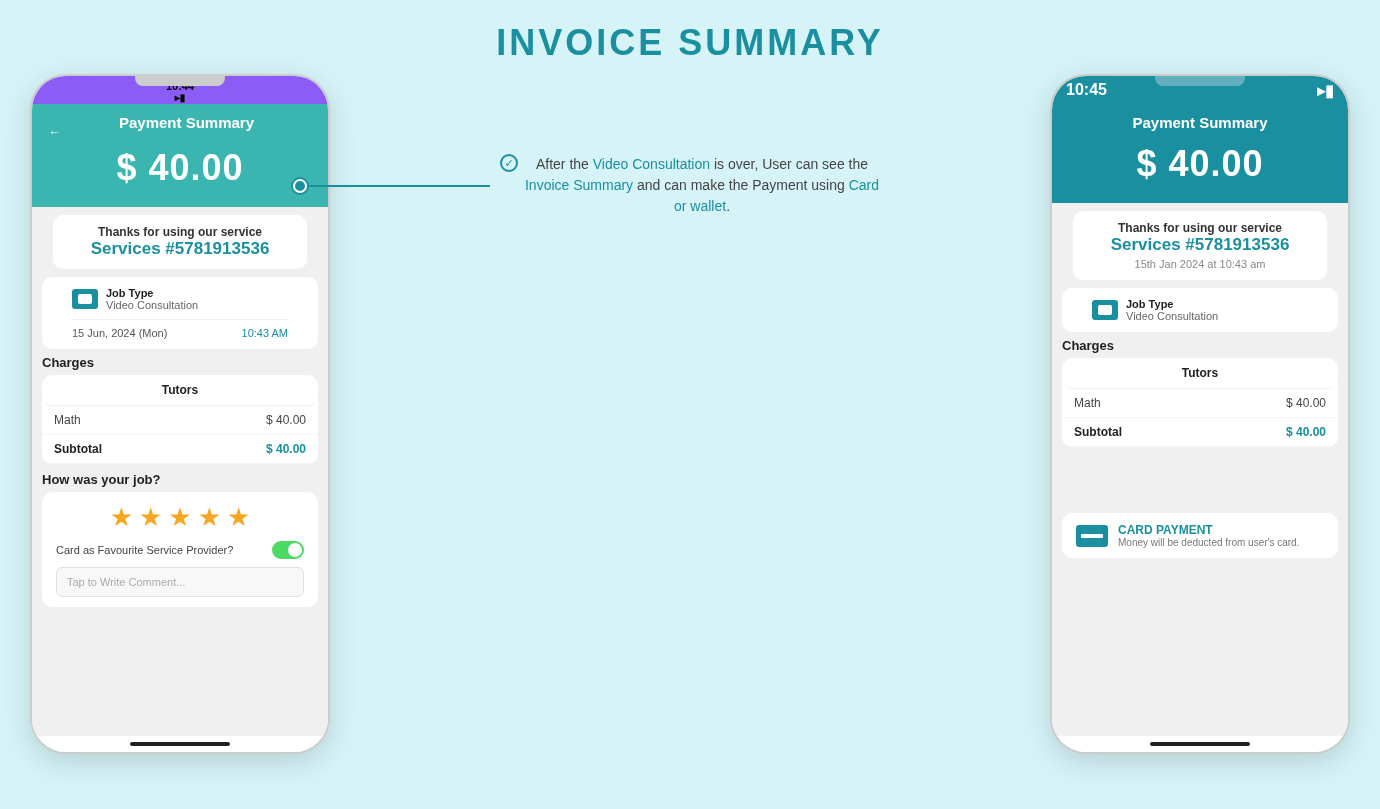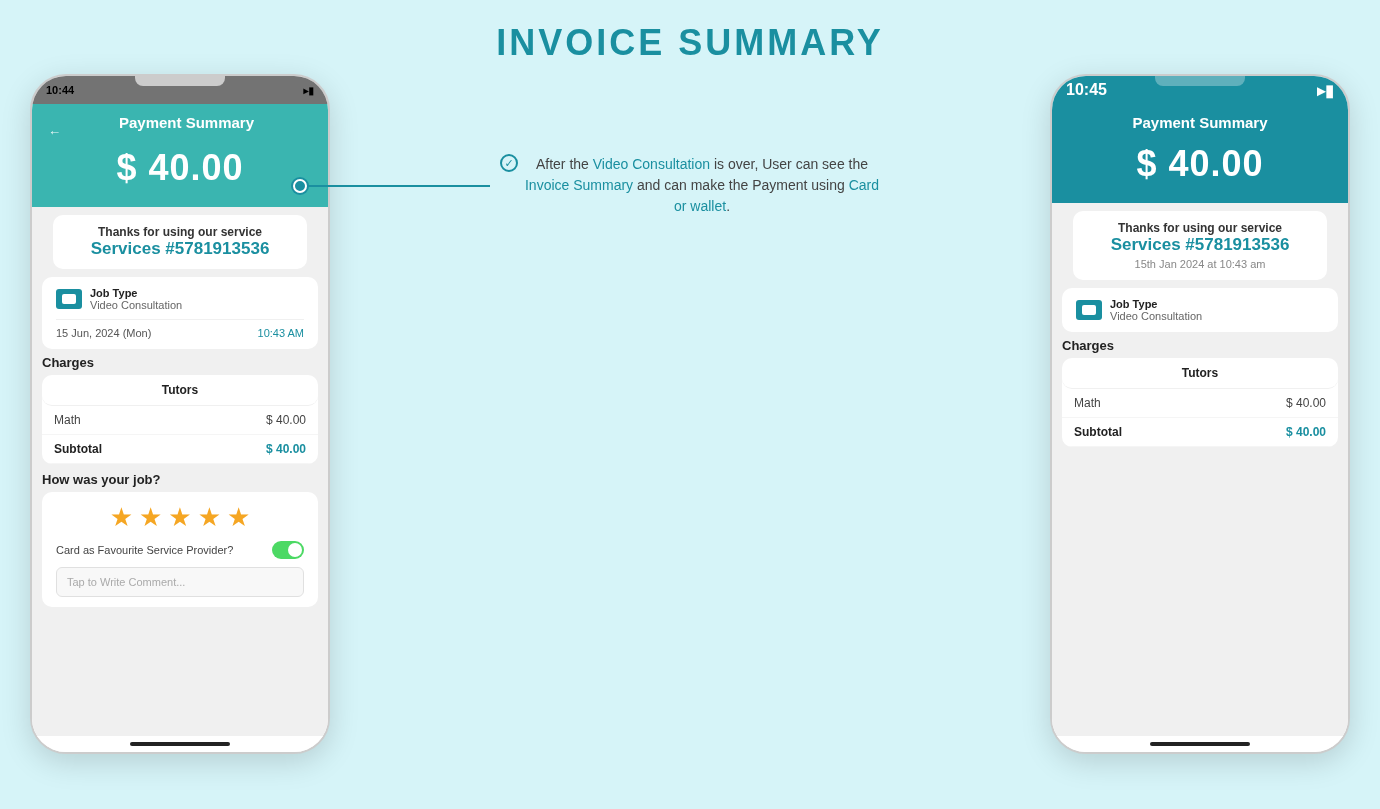--- a/index.html
+++ b/index.html
@@ -36,30 +36,31 @@
       background: #fff;
       border-radius: 36px;
       border: 2px solid #ccc;
       overflow: hidden;
       box-shadow: 0 8px 30px rgba(0,0,0,0.15);
       position: relative;
       flex-shrink: 0;
     }
 
     .phone-notch-bar {
-      background: #737373;
+      background: #8b5cf6;
       height: 28px;
       display: flex;
       align-items: center;
       justify-content: space-between;
       padding: 4px 14px;
       font-size: 11px;
       font-weight: 600;
       color: #000;
       position: relative;
+      flex-direction: column;
     }
     .phone-notch-bar .notch {
       position: absolute;
       top: 0;
       left: 50%;
       transform: translateX(-50%);
       width: 90px;
       height: 10px;
       background: #ccc;
       border-radius: 0 0 8px 8px;
@@ -130,21 +131,21 @@
     .service-card .service-date {
       font-size: 11px;
       color: #888;
       margin-top: 3px;
     }
 
     .job-card {
       background: #fff;
       margin: 6px 10px;
       border-radius: 10px;
-      padding: 10px 14px;
+      padding: 10px 30px;
     }
     .job-row {
       display: flex;
       align-items: center;
       gap: 8px;
     }
     .job-icon {
       width: 26px;
       height: 20px;
       background: #1a8fa0;
@@ -540,20 +541,29 @@
           </div>
           <div class="charges-row subtotal">
             <span>Subtotal</span>
             <span class="amount-blue">$ 40.00</span>
           </div>
         </div>
       </div>
 
       <div style="height: 60px;"></div>
 
+      <div class="card-payment-row">
+        <div class="card-icon">
+          <div class="card-icon-stripe"></div>
+        </div>
+        <div class="card-payment-text">
+          <div class="cp-title">CARD PAYMENT</div>
+          <div class="cp-desc">Money will be deducted from user's card.</div>
+        </div>
+      </div>
     </div>
 
     <div class="phone-bottom-bar">
       <div class="home-indicator"></div>
     </div>
   </div>
 
 </div>
 
 </body></html>

